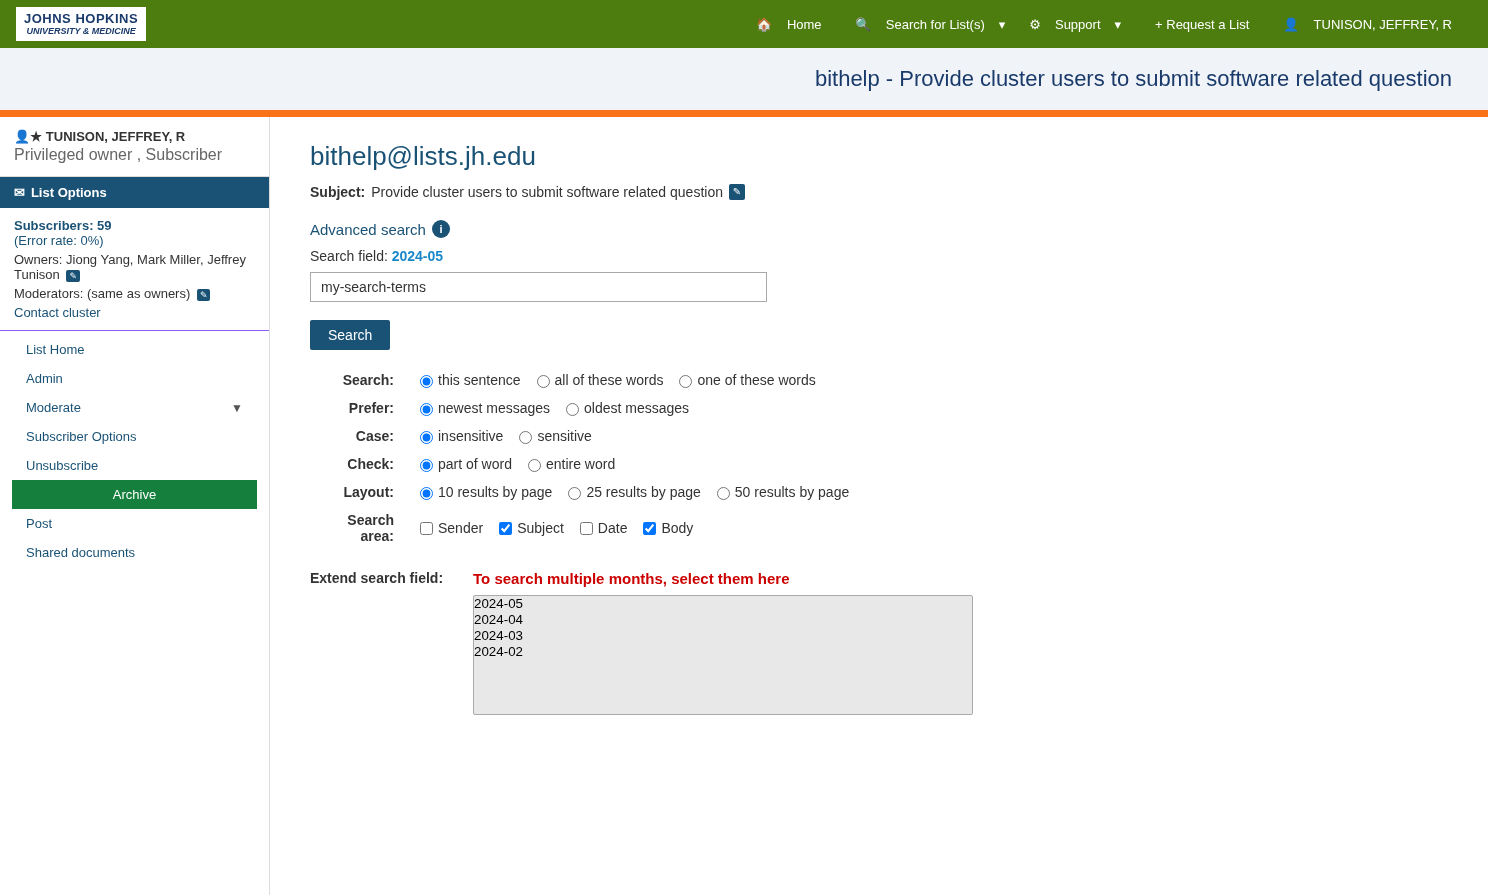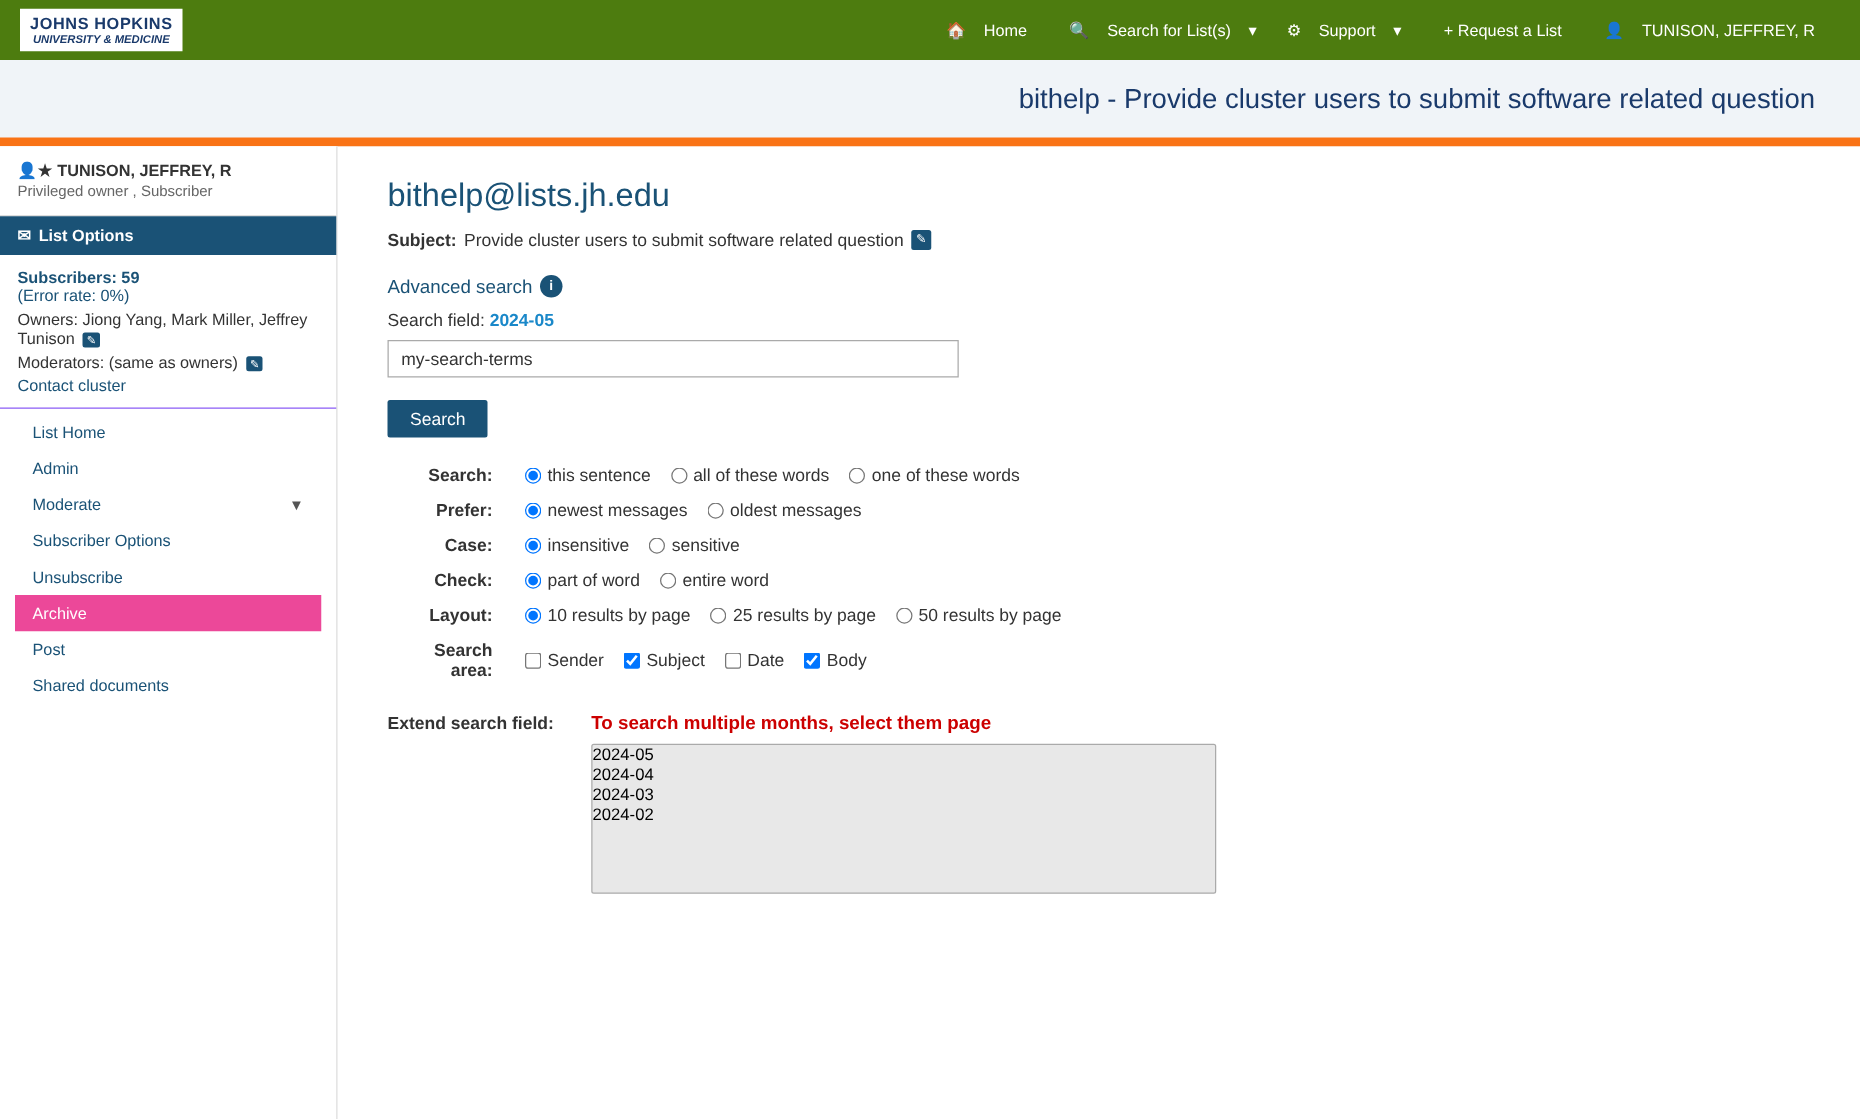--- a/index.html
+++ b/index.html
@@ -80,21 +80,21 @@
       font-size: 13px;
       color: #333;
     }
     .sidebar-user .user-name {
       font-weight: bold;
       color: #333;
       display: flex;
       align-items: center;
       gap: 4px;
     }
-    .sidebar-user .user-role { color: #666; font-size: 12px; margin-top: 2px; }
+    .sidebar-user .user-role { color: #666; font-size: 16px; margin-top: 2px; }
     .sidebar-section-header {
       background: #1a5276;
       color: #fff;
       padding: 8px 14px;
       font-size: 13px;
       font-weight: bold;
       display: flex;
       align-items: center;
       gap: 6px;
     }
@@ -112,22 +112,23 @@
     .sidebar-nav-item {
       padding: 7px 14px;
       font-size: 13px;
       color: #1a5276;
       cursor: pointer;
       display: flex;
       align-items: center;
       justify-content: space-between;
     }
     .sidebar-nav-item.active {
-      background: #ec4899;
-      color: #fff;
+      background: #15803d;
+      color: #fff;
+      justify-content: center;
     }
     .sidebar-nav-item.active a { color: #fff; }
     .sidebar-nav-item a { color: #1a5276; text-decoration: none; }
     .chevron-down { font-size: 12px; color: #555; }
 
     
     .main-content {
       flex: 1;
       padding: 24px 40px;
     }
@@ -231,21 +232,21 @@
       text-align: right;
       padding-right: 16px;
     }
     .radio-group {
       display: flex;
       align-items: center;
       gap: 16px;
     }
     .radio-label {
       display: flex;
-      align-items: center;
+      align-items: flex-end;
       gap: 5px;
       cursor: pointer;
       font-size: 14px;
     }
     .radio-label input[type="radio"] { cursor: pointer; }
     .checkbox-label {
       display: flex;
       align-items: center;
       gap: 5px;
       cursor: pointer;
@@ -500,21 +501,21 @@
         </td>
       </tr>
     </tbody>
       </table>
 
     <div class="extend-search">
       <div>
         <strong>Extend search field:</strong>
       </div>
       <div class="extend-right">
-        <div class="extend-hint">To search multiple months, select them page</div>
+        <div class="extend-hint">To search multiple months, select them here</div>
         <select class="month-listbox" multiple="" size="4">
           <option value="2024-05">2024-05</option>
           <option value="2024-04">2024-04</option>
           <option value="2024-03">2024-03</option>
           <option value="2024-02">2024-02</option>
         </select>
       </div>
     </div>
 
   </main>

